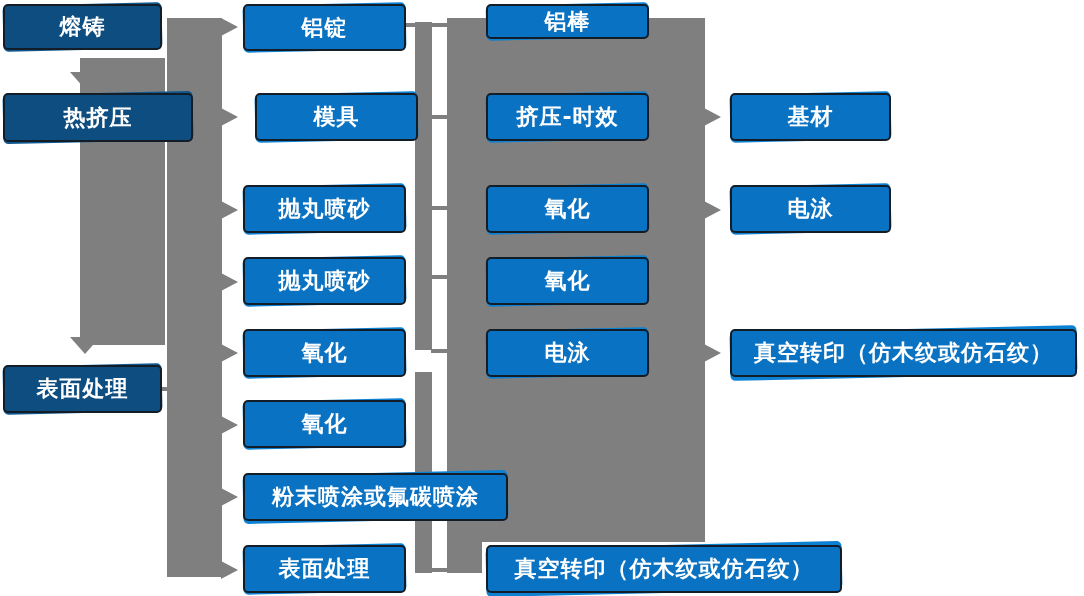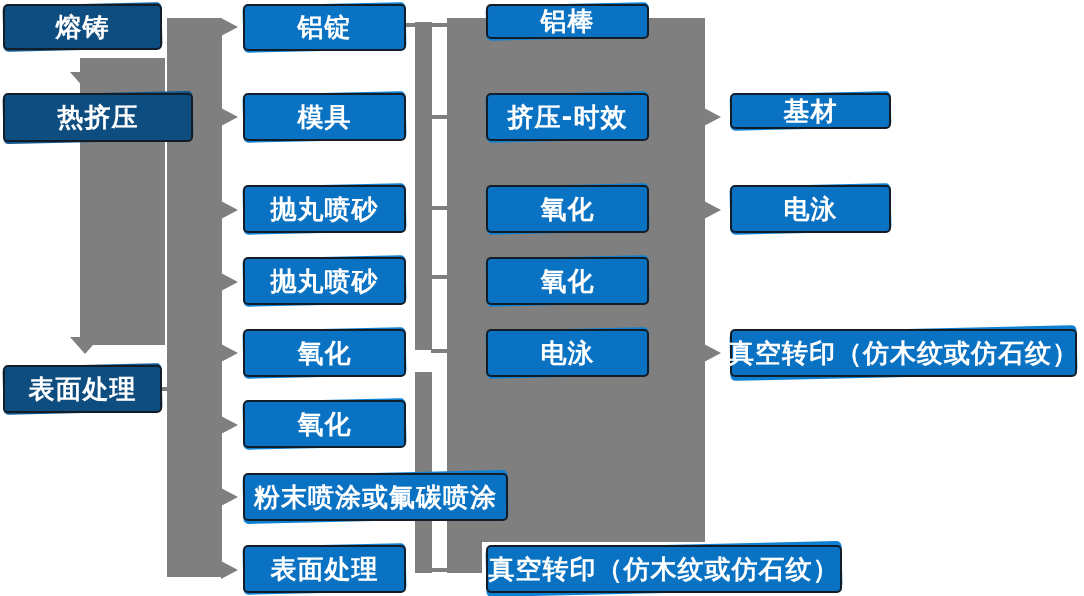--- a/index.html
+++ b/index.html
@@ -19,21 +19,21 @@
   .arr-d{position:absolute;width:0;height:0;z-index:1;
     border-left:15px solid transparent;border-right:15px solid transparent;
     border-top:17px solid var(--gray);}
   .node{position:absolute;z-index:2;}
   .node::before{content:"";position:absolute;inset:0;border-radius:5px;
     background:var(--sliver-blue);transform:rotate(-1.3deg);}
   .node.dark::before{background:#11578f;}
   .face{position:relative;width:100%;height:100%;box-sizing:border-box;
     background:var(--box-blue);border:2px solid var(--border-dark);border-radius:5px;
     display:flex;align-items:center;justify-content:center;
-    color:var(--text);font-size:26px;font-weight:700;letter-spacing:1px;white-space:nowrap;}
+    color:var(--text);font-size:22px;font-weight:700;letter-spacing:1px;white-space:nowrap;}
   .node.dark .face{background:var(--box-dark);}
 </style>
 </head>
 <body>
 
 <div id="canvas">
 
   <div class="conn" style="left:80px;top:58px;width:85px;height:287px"></div>
   <div class="conn" style="left:167px;top:18px;width:55px;height:559px"></div>
   <div class="conn" style="left:415px;top:22px;width:17px;height:328px"></div>
@@ -72,21 +72,21 @@
   <div class="node dark" style="left:3px;top:93px;width:190px;height:49px">
     <div class="face">热挤压</div>
   </div>
   <div class="node" style="left:243px;top:4px;width:163px;height:47px">
     <div class="face">铝锭</div>
   </div>
 
   <div class="node dark" style="left:3px;top:365px;width:159px;height:48px">
     <div class="face">表面处理</div>
   </div>
-  <div class="node" style="left:243px;top:93px;width:163px;height:48px">
+  <div class="node" style="left:255px;top:93px;width:163px;height:48px">
     <div class="face">模具</div>
   </div>
   <div class="node" style="left:243px;top:185px;width:163px;height:48px">
     <div class="face">抛丸喷砂</div>
   </div>
   <div class="node" style="left:243px;top:257px;width:163px;height:48px">
     <div class="face">抛丸喷砂</div>
   </div>
   <div class="node" style="left:243px;top:329px;width:163px;height:48px">
     <div class="face">氧化</div>
@@ -113,21 +113,21 @@
   <div class="node" style="left:486px;top:257px;width:163px;height:48px">
     <div class="face">氧化</div>
   </div>
   <div class="node" style="left:486px;top:329px;width:163px;height:48px">
     <div class="face">电泳</div>
   </div>
   <div class="node" style="left:486px;top:545px;width:356px;height:48px">
     <div class="face">真空转印（仿木纹或仿石纹）</div>
   </div>
 
-  <div class="node" style="left:730px;top:93px;width:161px;height:36px">
+  <div class="node" style="left:730px;top:93px;width:161px;height:48px">
     <div class="face">基材</div>
   </div>
   <div class="node" style="left:730px;top:185px;width:161px;height:48px">
     <div class="face">电泳</div>
   </div>
   <div class="node" style="left:730px;top:329px;width:347px;height:48px">
     <div class="face">真空转印（仿木纹或仿石纹）</div>
   </div>
 
 </div>

